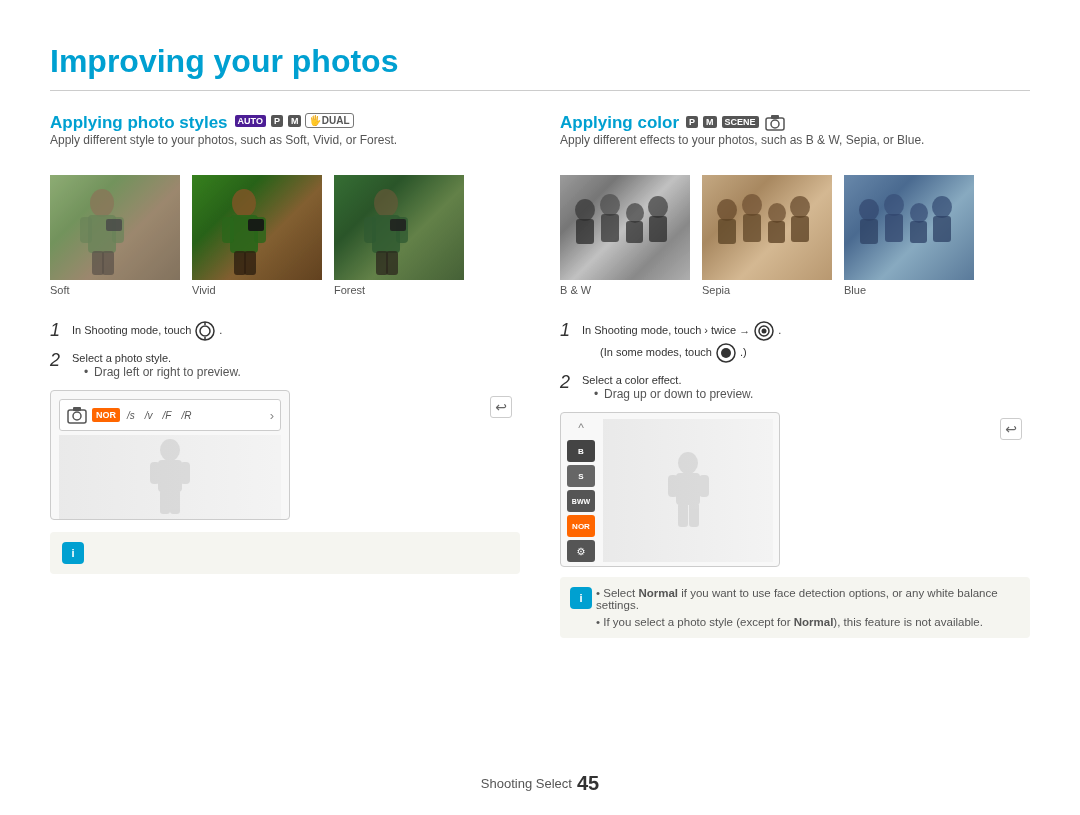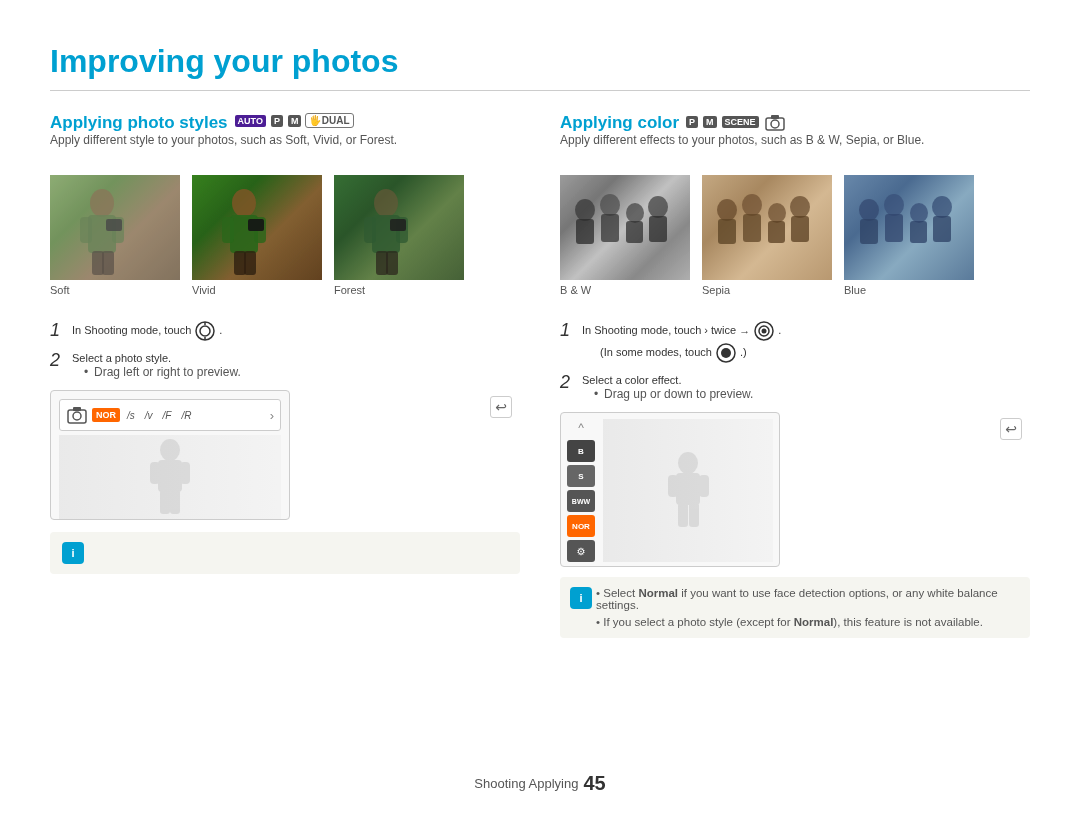--- a/index.html
+++ b/index.html
@@ -595,17 +595,17 @@
         </div>
         <div>
           <span style="font-size:11.5px; color:#555;">• If you select a photo style (except for <strong>Normal</strong>), this feature is not available.</span>
         </div>
       </div>
 
     </div>
   </div>
 
   <div class="footer">
-    <span>Shooting Applying</span>
+    <span>Shooting Select</span>
     <span class="footer-page">45</span>
   </div>
 
 </div>
 
 </body></html>

